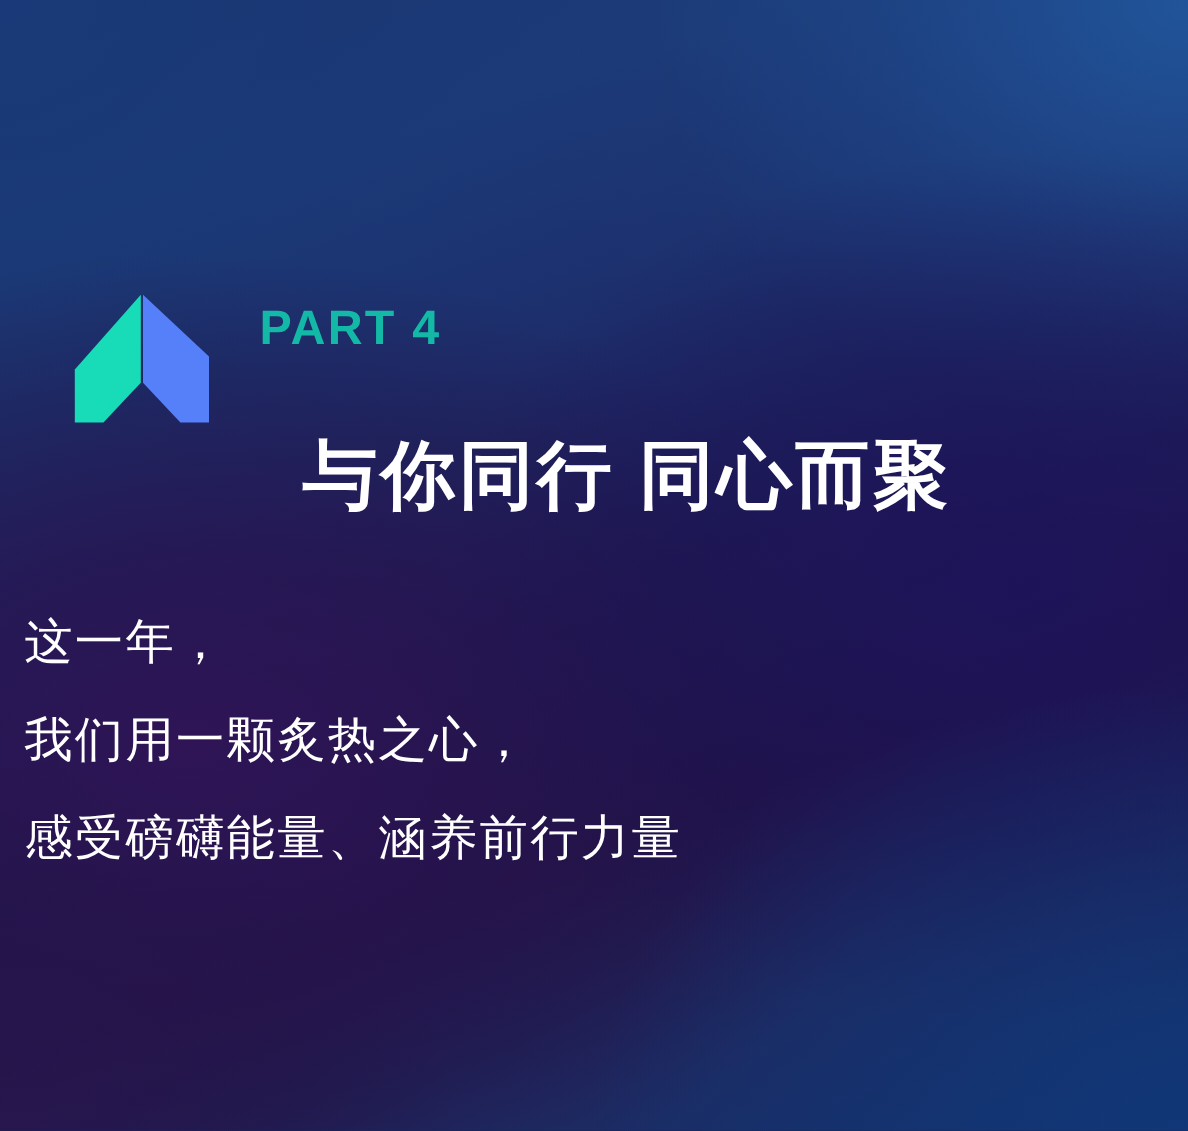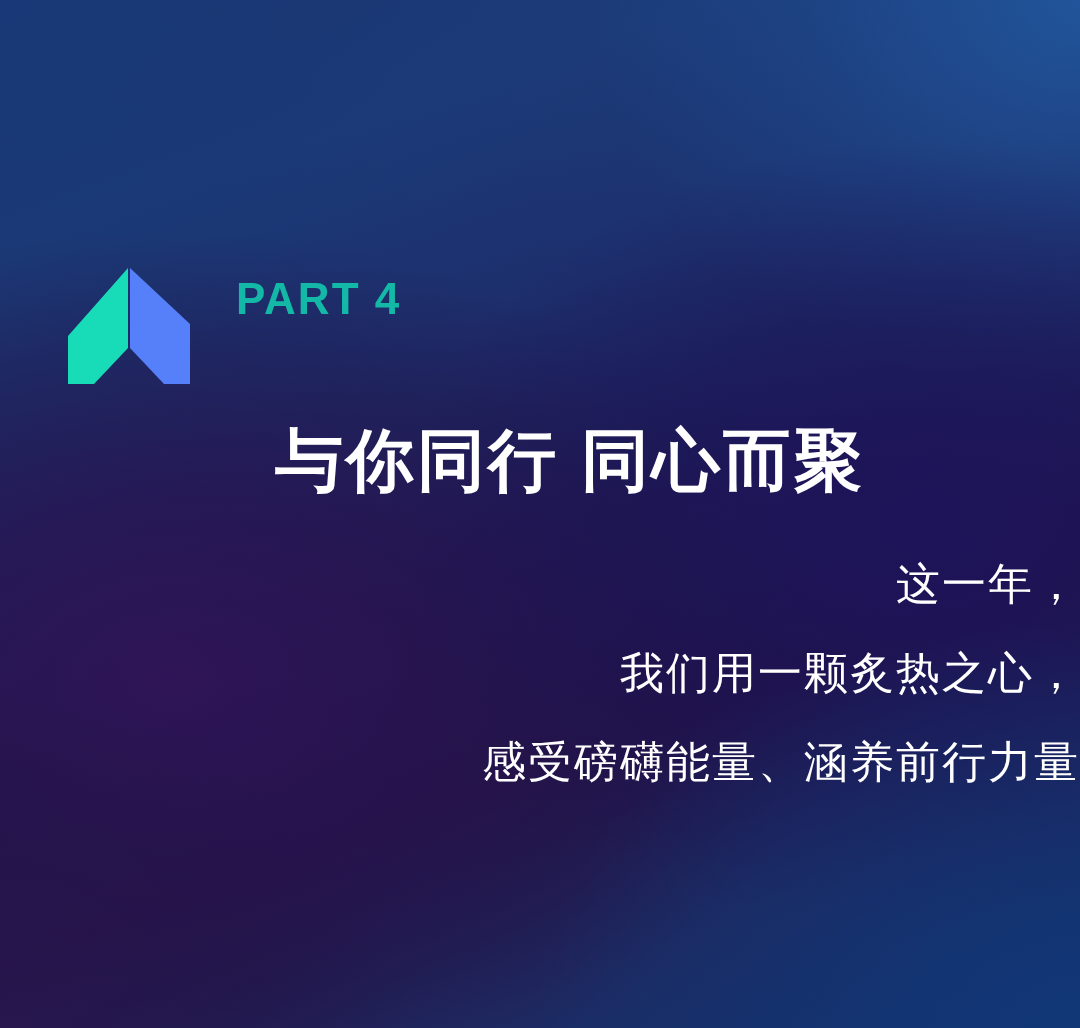--- a/index.html
+++ b/index.html
@@ -106,30 +106,30 @@
     top: 392px;
     text-align: center;
     font-size: 68px;
     font-weight: bold;
     color: #ffffff;
     letter-spacing: 3px;
     line-height: 1.18;
     padding-left: 60px;
     box-sizing: border-box;
     white-space: nowrap;
-    margin-top: 28px;
   }
 
   
   .body-copy {
     position: absolute;
     left: 0;
     right: 0;
     top: 562px;
-    text-align: right;
+    text-align: left;
+    padding-left: 22px;
     box-sizing: border-box;
   }
   .body-line {
     color: #ffffff;
     font-size: 44px;
     font-weight: normal;
     letter-spacing: 2px;
     line-height: 1;
     white-space: nowrap;
   }

